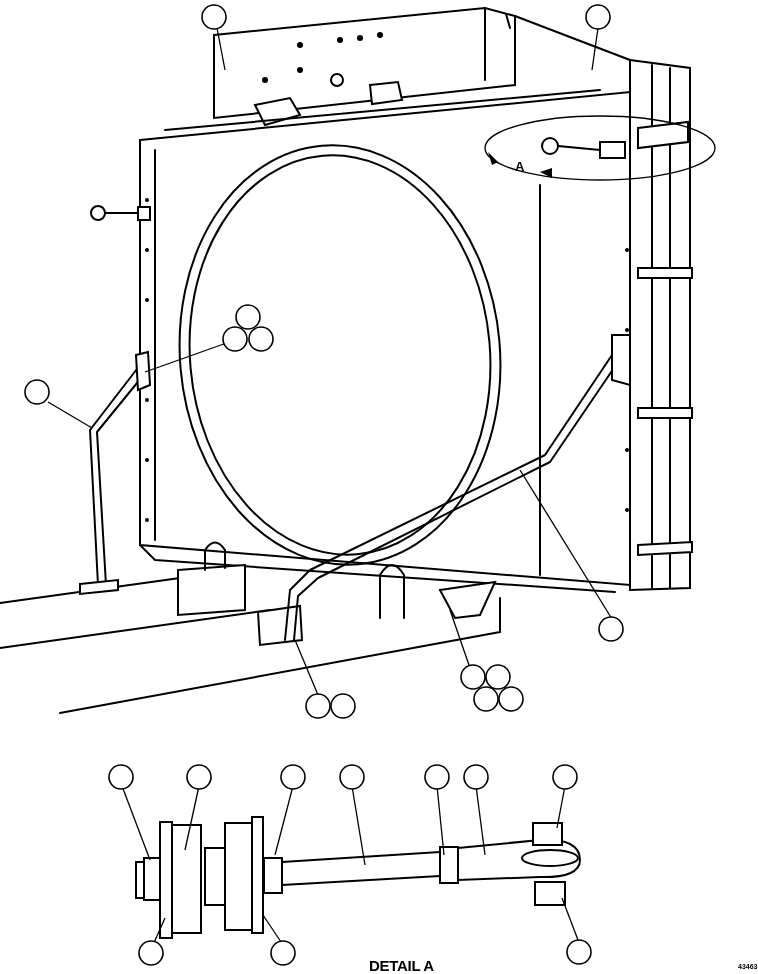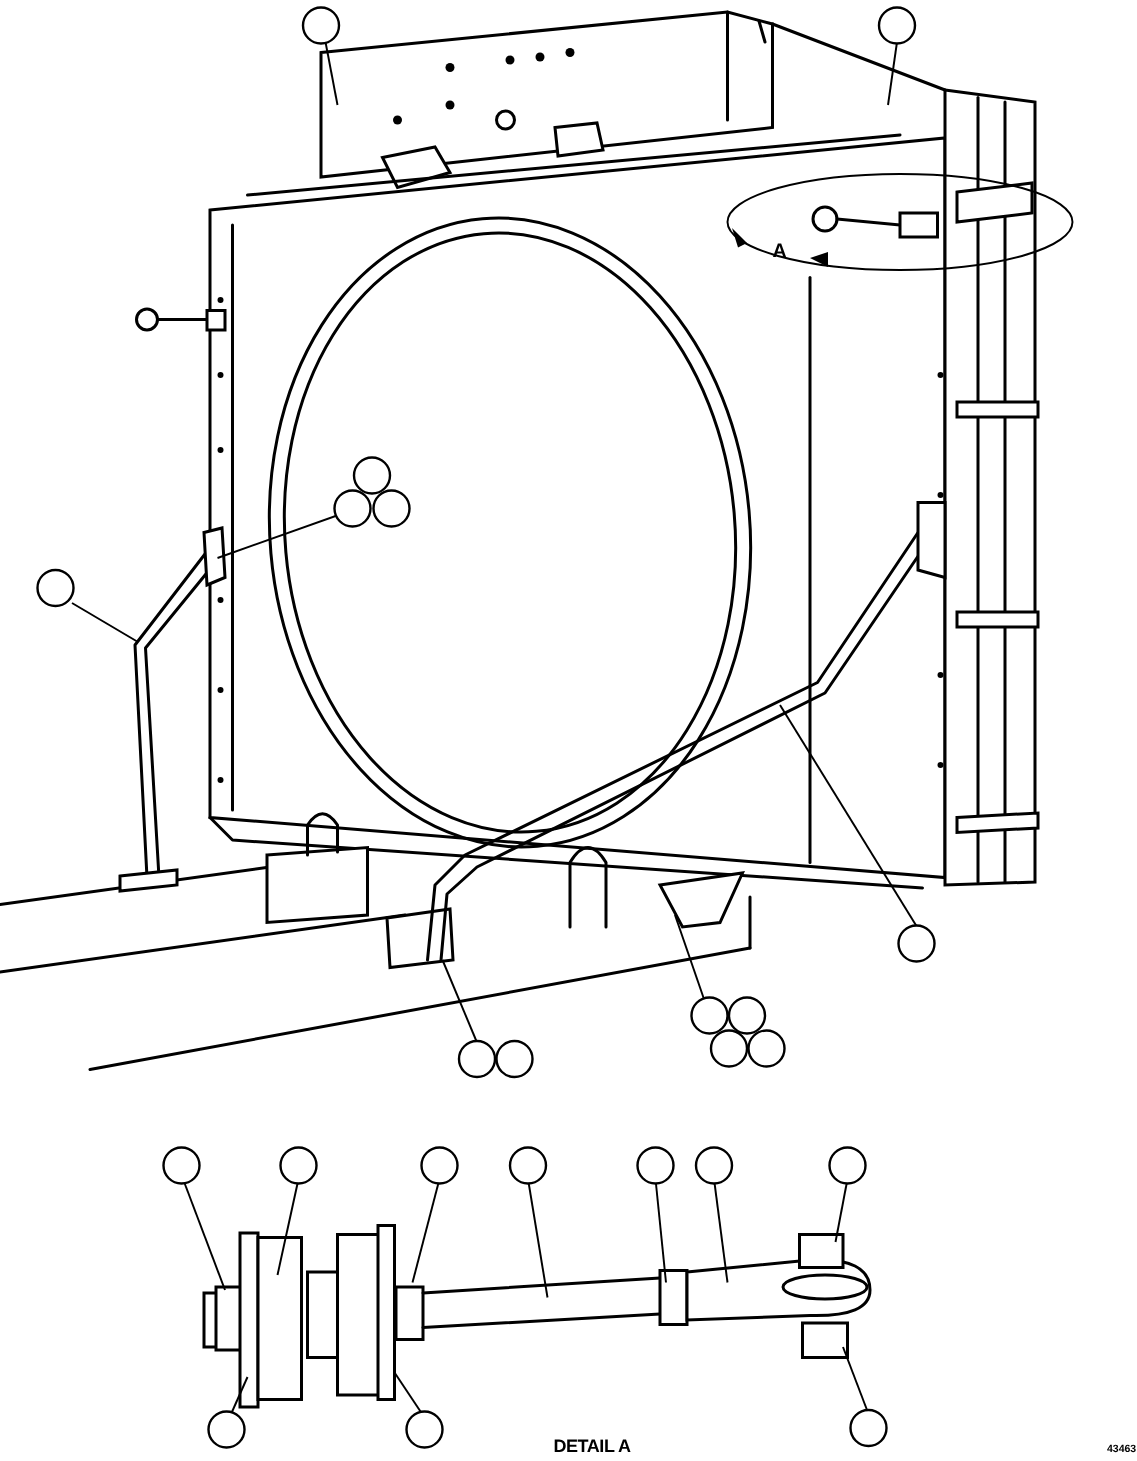--- a/index.html
+++ b/index.html
@@ -4,21 +4,21 @@
 <style>
   html,body{margin:0;padding:0;background:#fff;}
   #canvas{position:relative;width:758px;height:974px;background:#fff;overflow:hidden;}
   svg{position:absolute;left:0;top:0;}
   .ln{stroke:#000;fill:none;stroke-width:2;stroke-linejoin:round;stroke-linecap:round;}
   .thin{stroke:#000;fill:none;stroke-width:1.3;}
   .fillw{fill:#fff;stroke:#000;stroke-width:2;}
   .dot{fill:#000;}
   .callout{fill:#fff;stroke:#000;stroke-width:1.6;}
   .lbl{position:absolute;font-family:"Liberation Sans",sans-serif;font-weight:bold;color:#000;white-space:nowrap;}
-  #detail-label{left:369px;top:957px;font-size:12px;letter-spacing:-0.3px;}
+  #detail-label{left:369px;top:957px;font-size:15px;letter-spacing:-0.3px;}
   #view-a-label{left:515px;top:159px;font-size:13px;}
   #fig-num{left:738px;top:963px;font-size:7px;}
 </style>
 </head>
 <body>
 
 <div id="canvas">
 <svg width="758" height="974" viewBox="0 0 758 974">
 
   <g>

